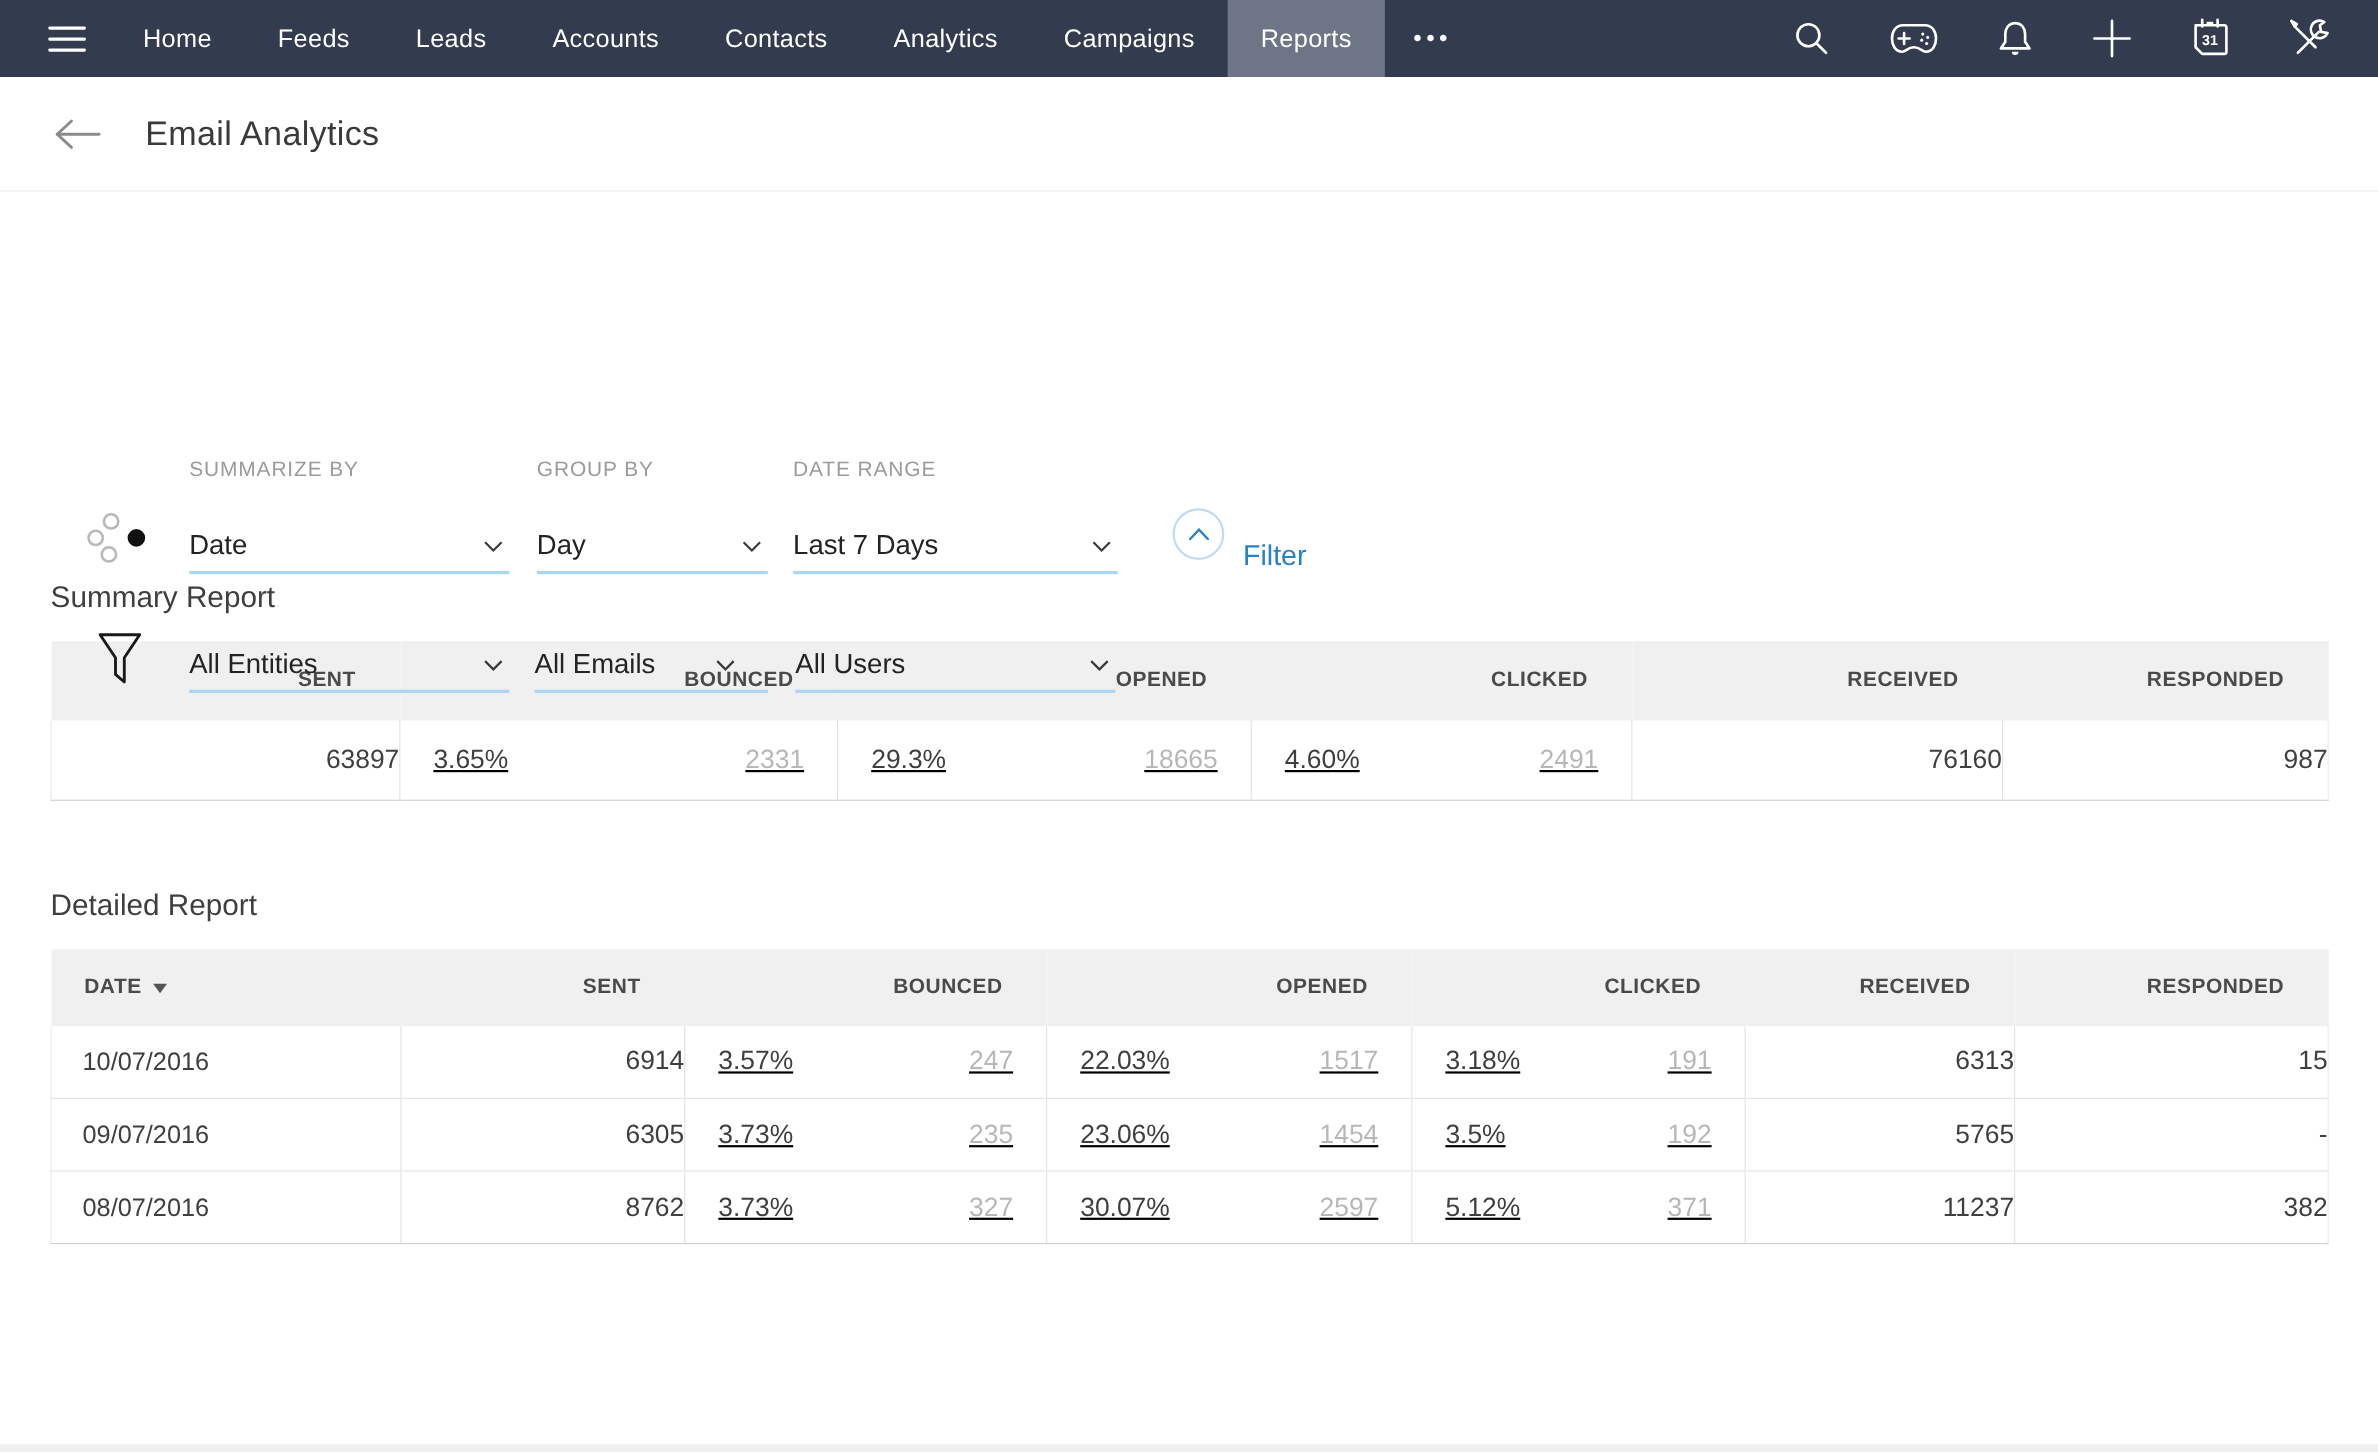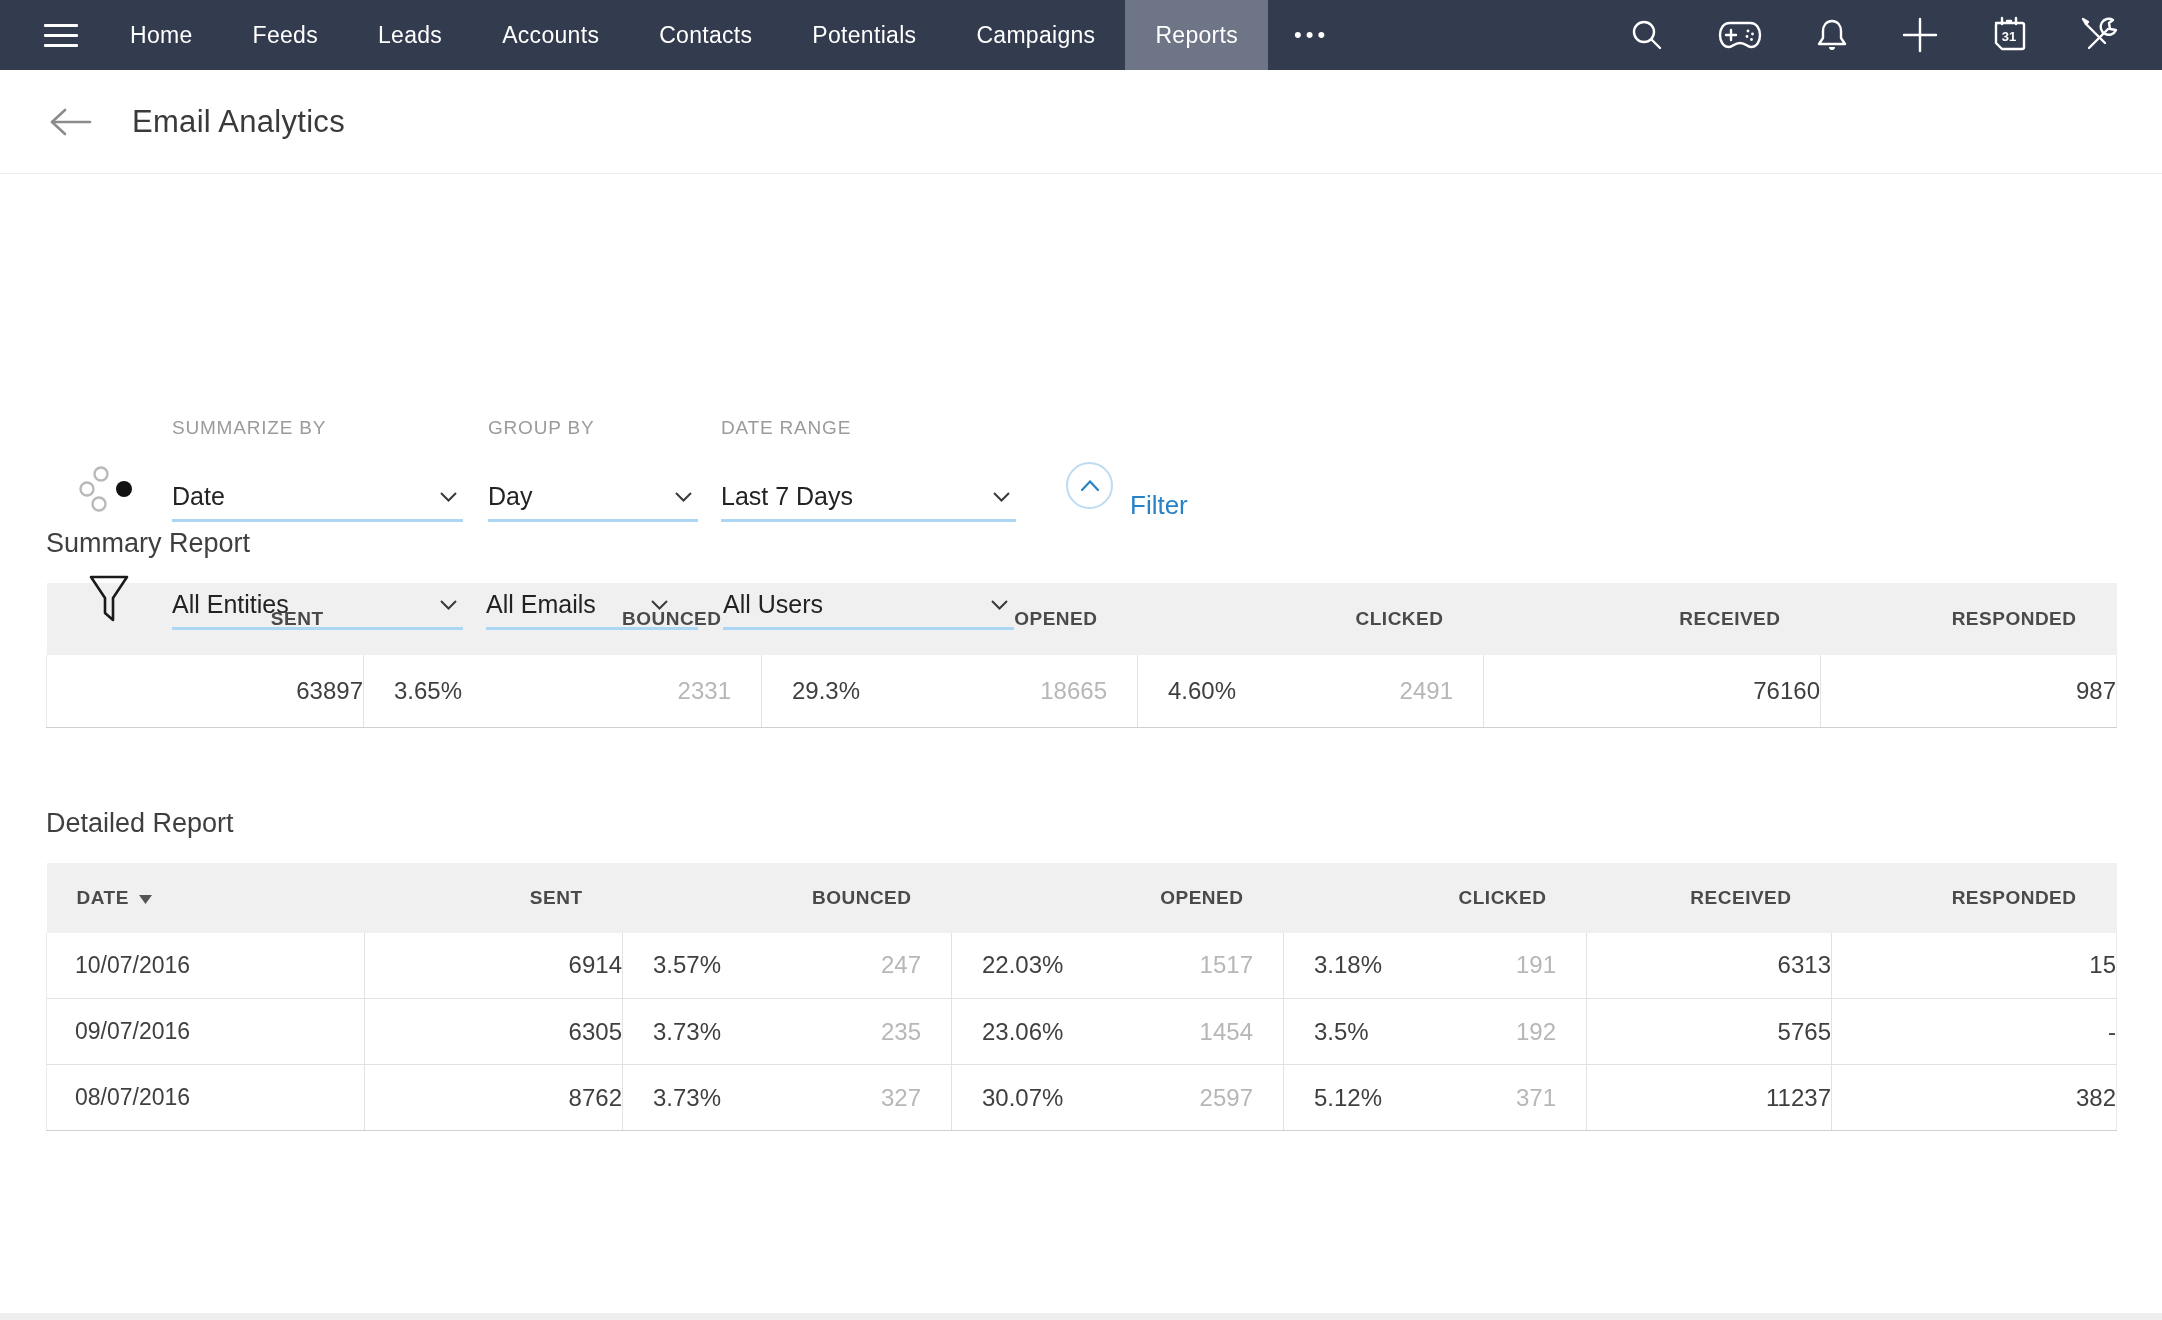--- a/index.html
+++ b/index.html
@@ -47,41 +47,41 @@
   .tbl thead th.h-left { text-align:left; padding-left:30px; padding-right:0; }
   .sort-ico { margin-left:10px; display:inline-block; }
   .tbl tbody td { border-bottom:1px solid #e2e2e2; border-left:1px solid #e2e2e2; }
   .tbl tbody td:first-child { border-left:1px solid #eaeaea; }
   .tbl tbody td:last-child { border-right:1px solid #eaeaea; }
   .summary-tbl tbody td { height:72px; }
   .detailed-tbl tbody td { height:66px; }
   .tbl tbody tr:last-child td { border-bottom:1px solid #cfcfcf; }
   td.num { text-align:right; font-size:24px; color:#3f3f3f; }
   td.date-cell { text-align:left; padding-left:28px; font-size:23px; color:#3f3f3f; }
-  td.split > div { display:flex; justify-content:space-between; align-items:flex-start; padding:0 30px; }
+  td.split > div { display:flex; justify-content:space-between; align-items:flex-start; padding:0 30px;text-decoration:underline; }
   .pct { font-size:24px; color:#3f3f3f; }
   .cnt { font-size:24px; color:#b7b7b7; }
 
   .bottom-strip { position:absolute; left:0; bottom:0; width:2162px; height:7px; background:#efefef; }
 </style>
 </head>
 <body>
 
 <div class="topnav">
   <div class="hamburger">
       <span></span>
       <span></span>
       <span></span>
     </div>
   <div class="nav-item">Home</div>
   <div class="nav-item">Feeds</div>
   <div class="nav-item">Leads</div>
   <div class="nav-item">Accounts</div>
   <div class="nav-item">Contacts</div>
-  <div class="nav-item">Potentials</div>
+  <div class="nav-item">Analytics</div>
   <div class="nav-item">Campaigns</div>
   <div class="nav-item active">Reports</div>
   <div class="nav-more">•••</div>
 
   <div class="nav-right">
     <div class="nav-icon">
       <svg width="34" height="34" viewBox="0 0 34 34">
           <circle cx="14" cy="14" r="10"></circle>
           <line x1="21.5" y1="21.5" x2="30" y2="30"></line>
         </svg>

